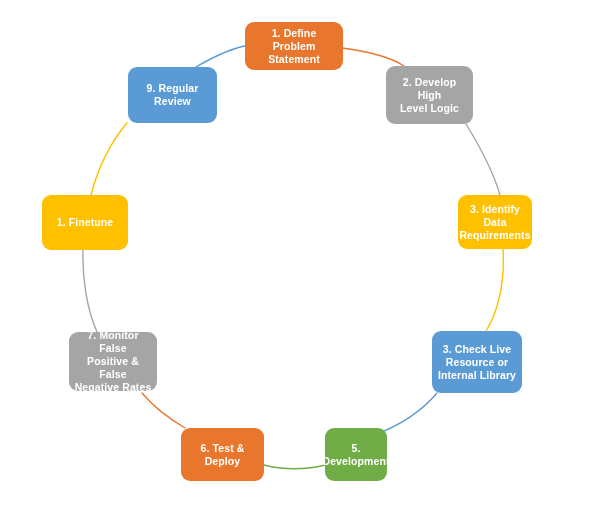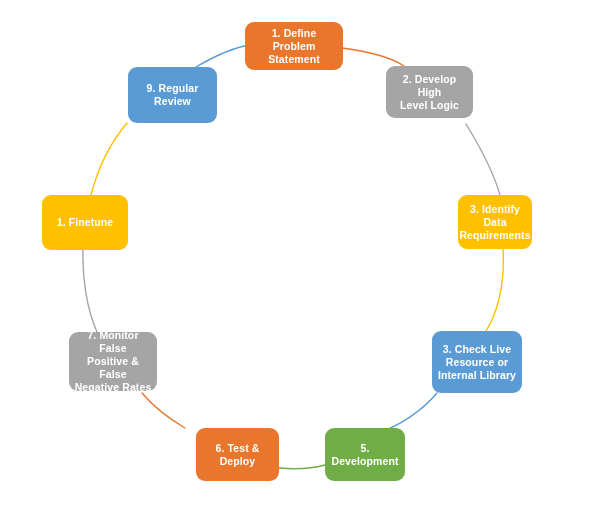--- a/index.html
+++ b/index.html
@@ -51,28 +51,28 @@
       <path d="M 437,393 C 420,413 396,427 374,435" fill="none" stroke="#5B9BD5" stroke-width="1.4" stroke-linecap="round"></path>
       <path d="M 325,465 C 306,470 283,470 264,465" fill="none" stroke="#70AD47" stroke-width="1.4" stroke-linecap="round"></path>
       <path d="M 185,428 C 168,418 152,405 142,393" fill="none" stroke="#E8762C" stroke-width="1.4" stroke-linecap="round"></path>
       <path d="M 97,332 C 87,310 82,277 83,250" fill="none" stroke="#A5A5A5" stroke-width="1.4" stroke-linecap="round"></path>
       <path d="M 91,195 C 98,168 110,143 127,123" fill="none" stroke="#FFC000" stroke-width="1.4" stroke-linecap="round"></path>
       <path d="M 196,67 C 216,55 236,47 253,44" fill="none" stroke="#5B9BD5" stroke-width="1.4" stroke-linecap="round"></path>
     </svg>
   <div id="node-layer">
       <div class="node" style="left: 245px; top: 22px; width: 98px; height: 48px; background: rgb(232, 118, 44);">1. Define Problem
 Statement</div>
-      <div class="node" style="left: 386px; top: 66px; width: 87px; height: 52px; background: rgb(165, 165, 165);">2. Develop High
+      <div class="node" style="left: 386px; top: 66px; width: 87px; height: 58px; background: rgb(165, 165, 165);">2. Develop High
 Level Logic</div>
       <div class="node" style="left: 458px; top: 195px; width: 74px; height: 54px; background: rgb(255, 192, 0);">3. Identify Data
 Requirements</div>
       <div class="node" style="left: 432px; top: 331px; width: 90px; height: 62px; background: rgb(91, 155, 213);">3. Check Live
 Resource or
 Internal Library</div>
-      <div class="node" style="left: 325px; top: 428px; width: 80px; height: 53px; background: rgb(112, 173, 71);">5. Development</div>
-      <div class="node" style="left: 196px; top: 428px; width: 83px; height: 53px; background: rgb(232, 118, 44);">6. Test &amp; Deploy</div>
+      <div class="node" style="left: 325px; top: 428px; width: 62px; height: 53px; background: rgb(112, 173, 71);">5. Development</div>
+      <div class="node" style="left: 181px; top: 428px; width: 83px; height: 53px; background: rgb(232, 118, 44);">6. Test &amp; Deploy</div>
       <div class="node" style="left: 69px; top: 332px; width: 88px; height: 59px; background: rgb(165, 165, 165);">7. Monitor  False
 Positive &amp; False
 Negative Rates</div>
       <div class="node" style="left: 42px; top: 195px; width: 86px; height: 55px; background: rgb(255, 192, 0);">1. Finetune</div>
       <div class="node" style="left: 128px; top: 67px; width: 89px; height: 56px; background: rgb(91, 155, 213);">9. Regular Review</div>
     </div>
 </div>
 
 </body></html>

